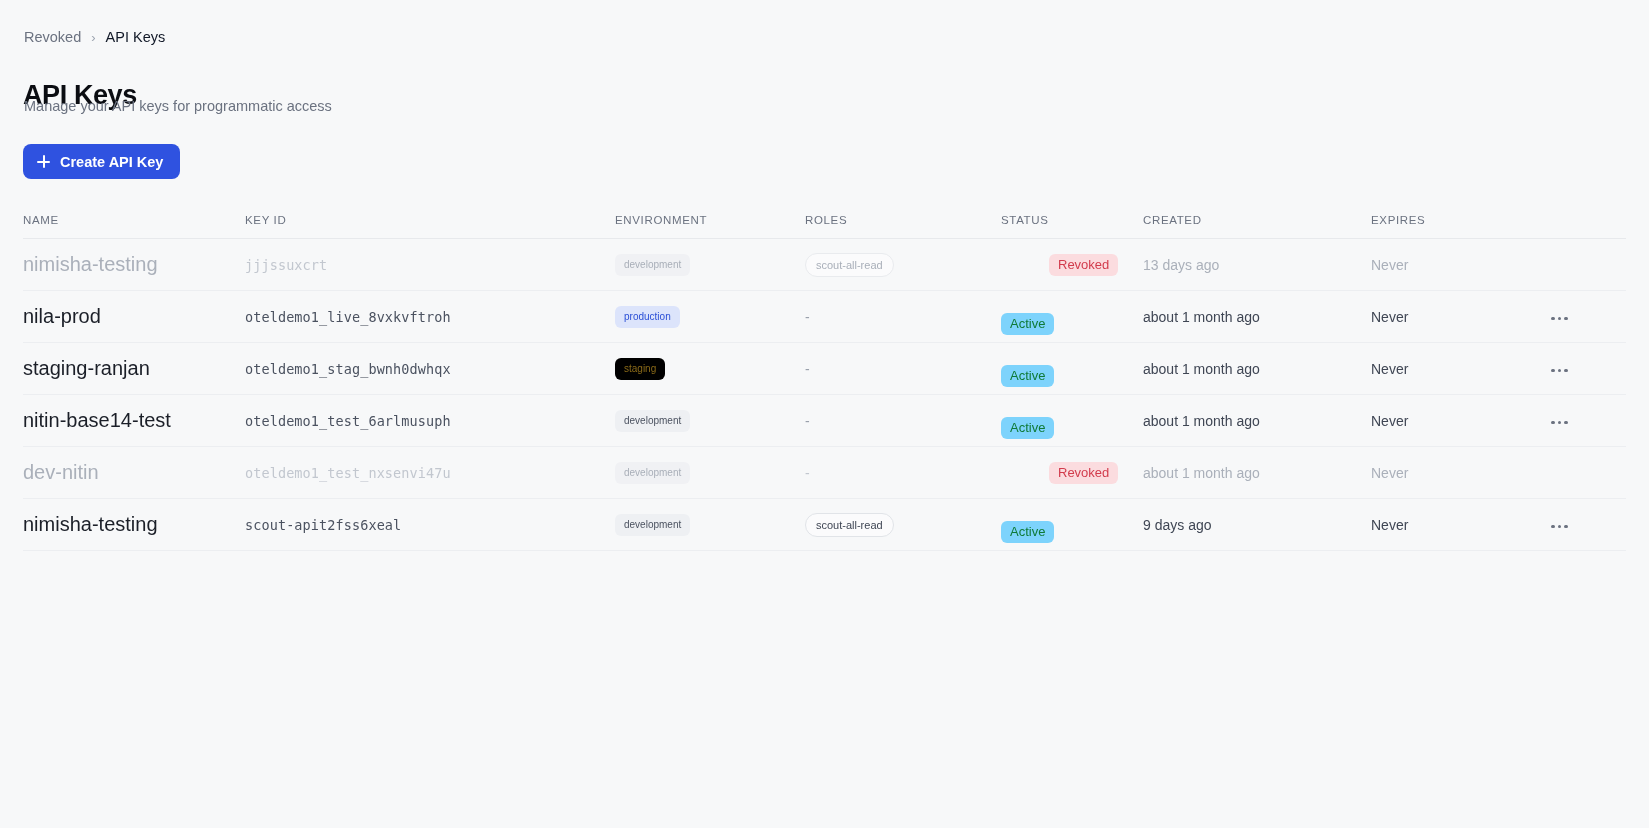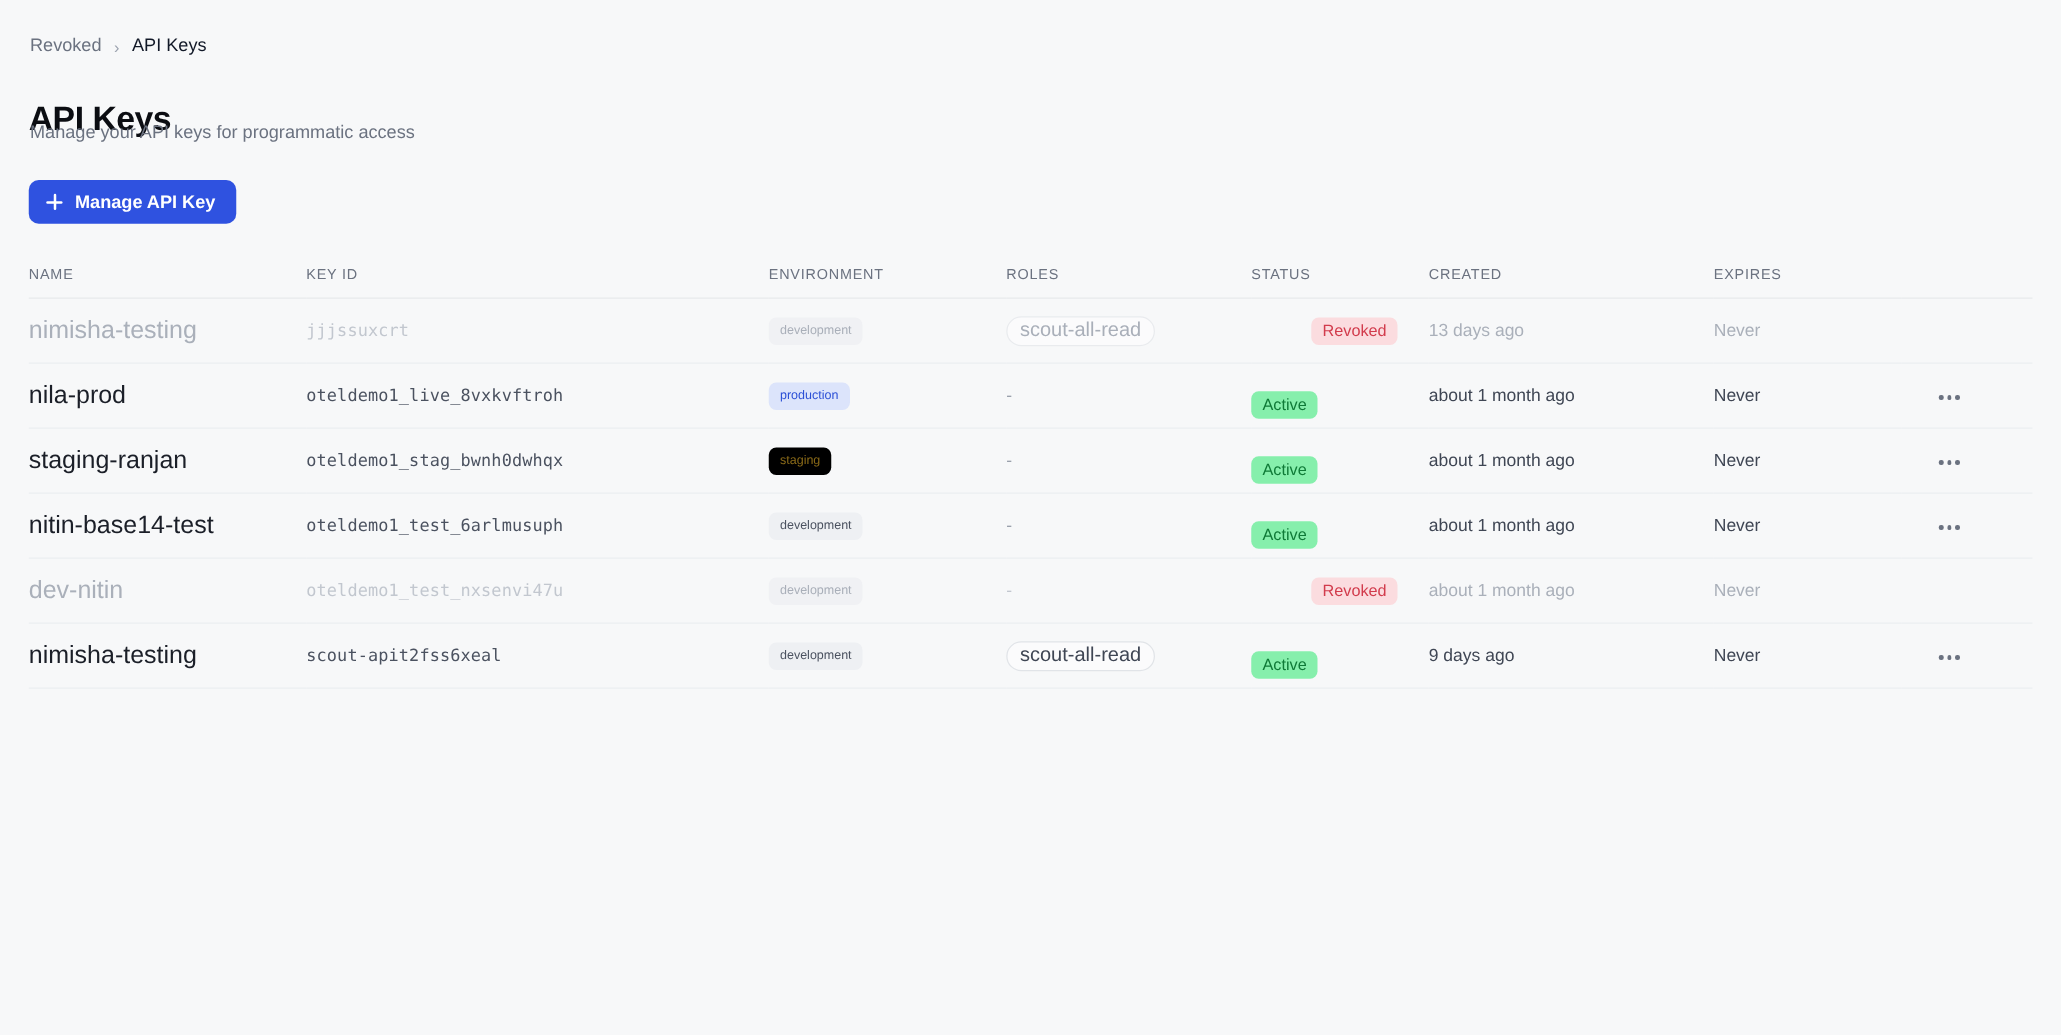--- a/index.html
+++ b/index.html
@@ -95,29 +95,29 @@
     font-size: 10px; line-height: 16px; white-space: nowrap;
   }
   .chip-env-development { background: #eef0f3; color: #4b5260; }
   .chip-env-production  { background: #dce4fb; color: #2b4fd6; }
   .chip-env-staging     { background: #000000; color: #8a6a18; }
   .chip-env-development.dim { background: #f0f1f4; color: #a9afb9; }
 
   .chip-role {
     display: inline-block; padding: 3px 10px; border-radius: 999px;
     border: 1px solid #e1e4e8; background: #fbfbfc;
-    font-size: 16px; line-height: 16px; color: #3f4654; white-space: nowrap;
+    font-size: 11px; line-height: 16px; color: #3f4654; white-space: nowrap;
   }
   .chip-role.dim { color: #a9afb9; border-color: #e9ebee; }
 
   .chip-status {
     display: inline-block; padding: 3px 9px; border-radius: 6px;
     font-size: 13px; line-height: 16px; font-weight: 400; white-space: nowrap;
   }
-  .chip-status-Active  { background: #86efac; color: #0f7a37; margin-top: 14px; }
+  .chip-status-Active  { background: #7dd3fc; color: #0f7a37; margin-top: 14px; }
   .chip-status-Revoked { background: #fbdcdf; color: #d23b4c; margin-left: 48px; }
 
   
   tr.revoked .cell-name { color: #aab0ba; }
   tr.revoked .cell-key  { color: #c2c7cf; }
   tr.revoked .cell-date,
   tr.revoked .cell-exp  { color: #aab0ba; }
   tr.revoked .cell-dash { color: #c2c7cf; }
 
   
@@ -140,21 +140,21 @@
     <span class="crumb-link">Revoked</span>
     <span class="crumb-sep">›</span>
     <span class="crumb-current">API Keys</span>
   </div>
 
   <h1 class="page-title">API Keys</h1>
   <div class="page-subtitle">Manage your API keys for programmatic access</div>
 
   <button class="create-btn">
     <span class="plus-icon"></span>
-    <span>Manage API Key</span>
+    <span>Create API Key</span>
   </button>
 
   <div class="table-wrap">
     <table class="keys">
       <thead>
         <tr>
           <th class="col-name">NAME</th>
           <th class="col-key">KEY ID</th>
           <th class="col-env">ENVIRONMENT</th>
           <th class="col-role">ROLES</th>

